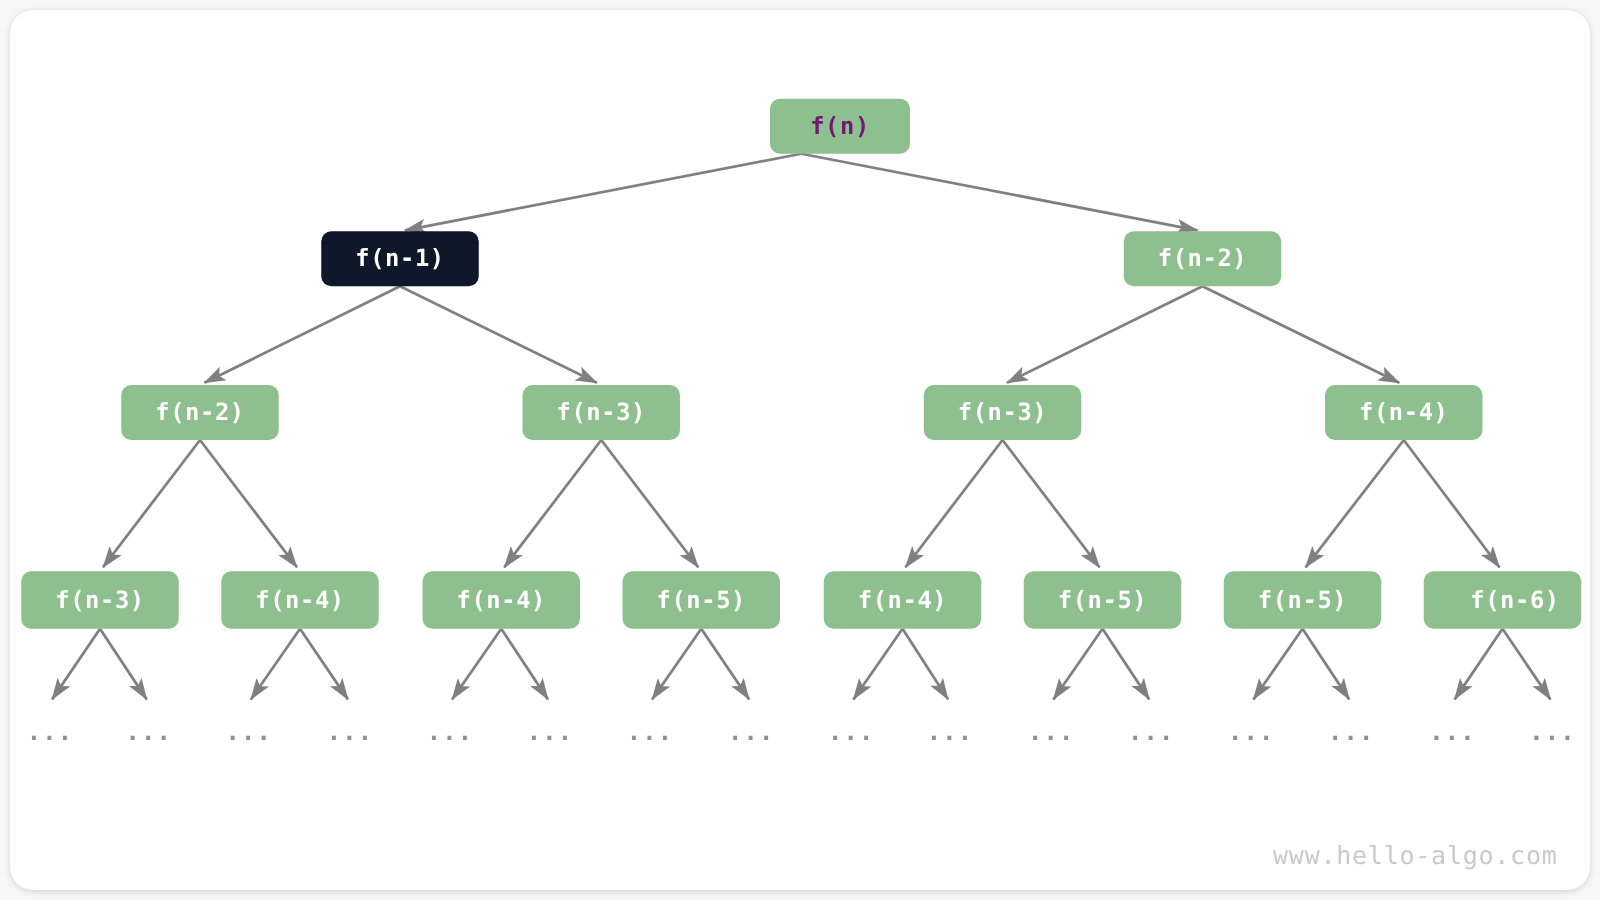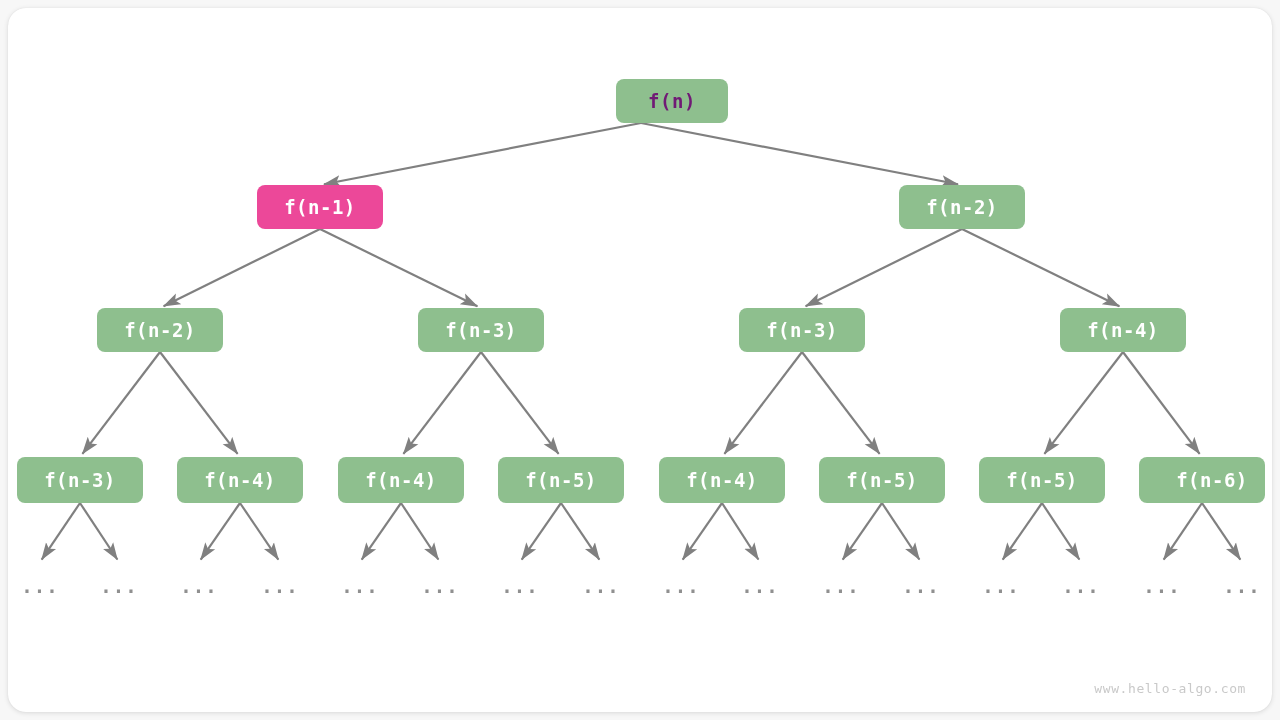--- a/index.html
+++ b/index.html
@@ -60,21 +60,21 @@
     letter-spacing: 1px;
     transform: translate(-50%, -50%);
     white-space: nowrap;
   }
   .watermark {
     position: absolute;
     right: 34px;
     bottom: 24px;
     color: #c9c9c9;
     font-family: "DejaVu Sans Mono", monospace;
-    font-size: 13px;
+    font-size: 20px;
     letter-spacing: 0.6px;
     white-space: nowrap;
   }
 </style>
 </head>
 <body>
 
 <div id="canvas">
   <div class="card"></div>
 
@@ -115,21 +115,21 @@
         <line x1="1042" y1="503" x2="1079.3457009587523" y2="559.4973424760612" stroke="#808080" stroke-width="2.2" marker-end="url(#arrow)"></line>
         <line x1="1202" y1="503" x2="1163.6834749116028" y2="559.5168745053857" stroke="#808080" stroke-width="2.2" marker-end="url(#arrow)"></line>
         <line x1="1202" y1="503" x2="1240.3165250883972" y2="559.5168745053857" stroke="#808080" stroke-width="2.2" marker-end="url(#arrow)"></line>
       </g>
   </svg>
 
   <div id="node-layer">
       <div class="node" style="left: 578px; top: 79px; width: 112px; height: 44px; background: rgb(142, 191, 142); color: #701a75; margin-left: 38px;">
         <span>f(n)</span>
       </div>
-      <div class="node" style="left: 257px; top: 185px; width: 126px; height: 44px; background: #ec4899; color: rgb(255, 255, 255);">
+      <div class="node" style="left: 257px; top: 185px; width: 126px; height: 44px; background: #0f172a; color: rgb(255, 255, 255);">
         <span>f(n-1)</span>
       </div>
       <div class="node" style="left: 899px; top: 185px; width: 126px; height: 44px; background: rgb(142, 191, 142); color: rgb(255, 255, 255);">
         <span>f(n-2)</span>
       </div>
       <div class="node" style="left: 97px; top: 308px; width: 126px; height: 44px; background: rgb(142, 191, 142); color: rgb(255, 255, 255);">
         <span>f(n-2)</span>
       </div>
       <div class="node" style="left: 418px; top: 308px; width: 126px; height: 44px; background: rgb(142, 191, 142); color: rgb(255, 255, 255);">
         <span>f(n-3)</span>

